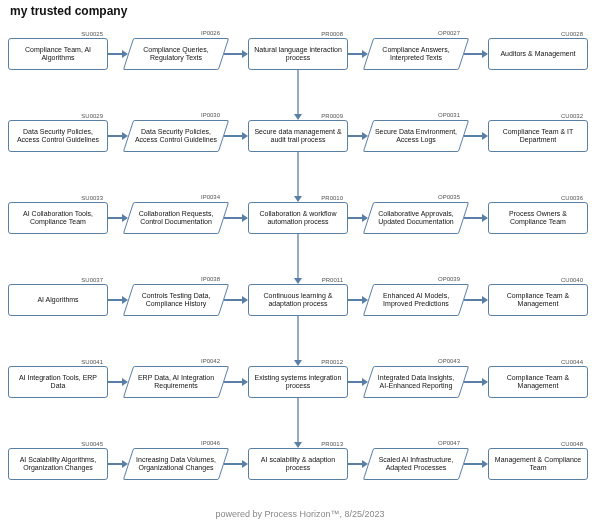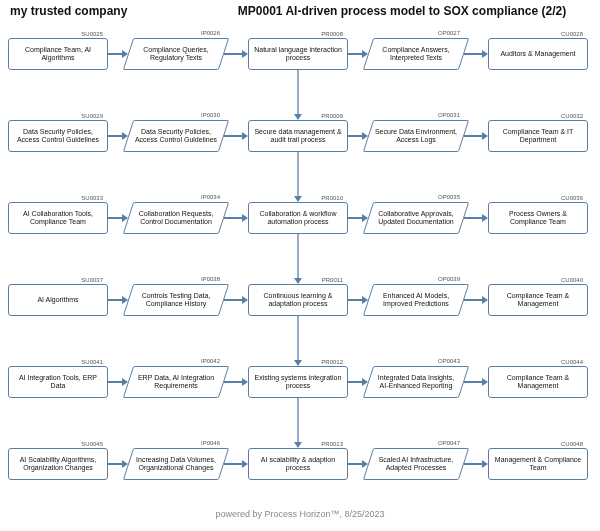--- a/index.html
+++ b/index.html
@@ -19,21 +19,20 @@
 .arrow-right{position:absolute;height:10px;display:flex;align-items:center;}
 .arrow-right:after{content:"";width:0;height:0;border-left:6px solid #5A7FA6;border-top:4px solid transparent;border-bottom:4px solid transparent;}
 .arrow-right:before{content:"";height:1.2px;background:#5A7FA6;flex:1;}
 </style>
 </head>
 <body>
 <div class="canvas">
 
 <div class="header">
   <div class="company">my trusted company</div>
-  <div class="title">MP0001 AI-driven process model to SOX compliance (2/2)</div>
 </div>
 
 <div id="rows-mount">
       <div class="node rect" style="left: 8px; top: 38px;">
         <div class="code">SU0025</div>
         <span>Compliance Team, AI Algorithms</span>
       </div>
       <div class="node par" style="left: 128px; top: 38px;">
         <div class="code">IP0026</div>
         <div class="pshape"></div>

